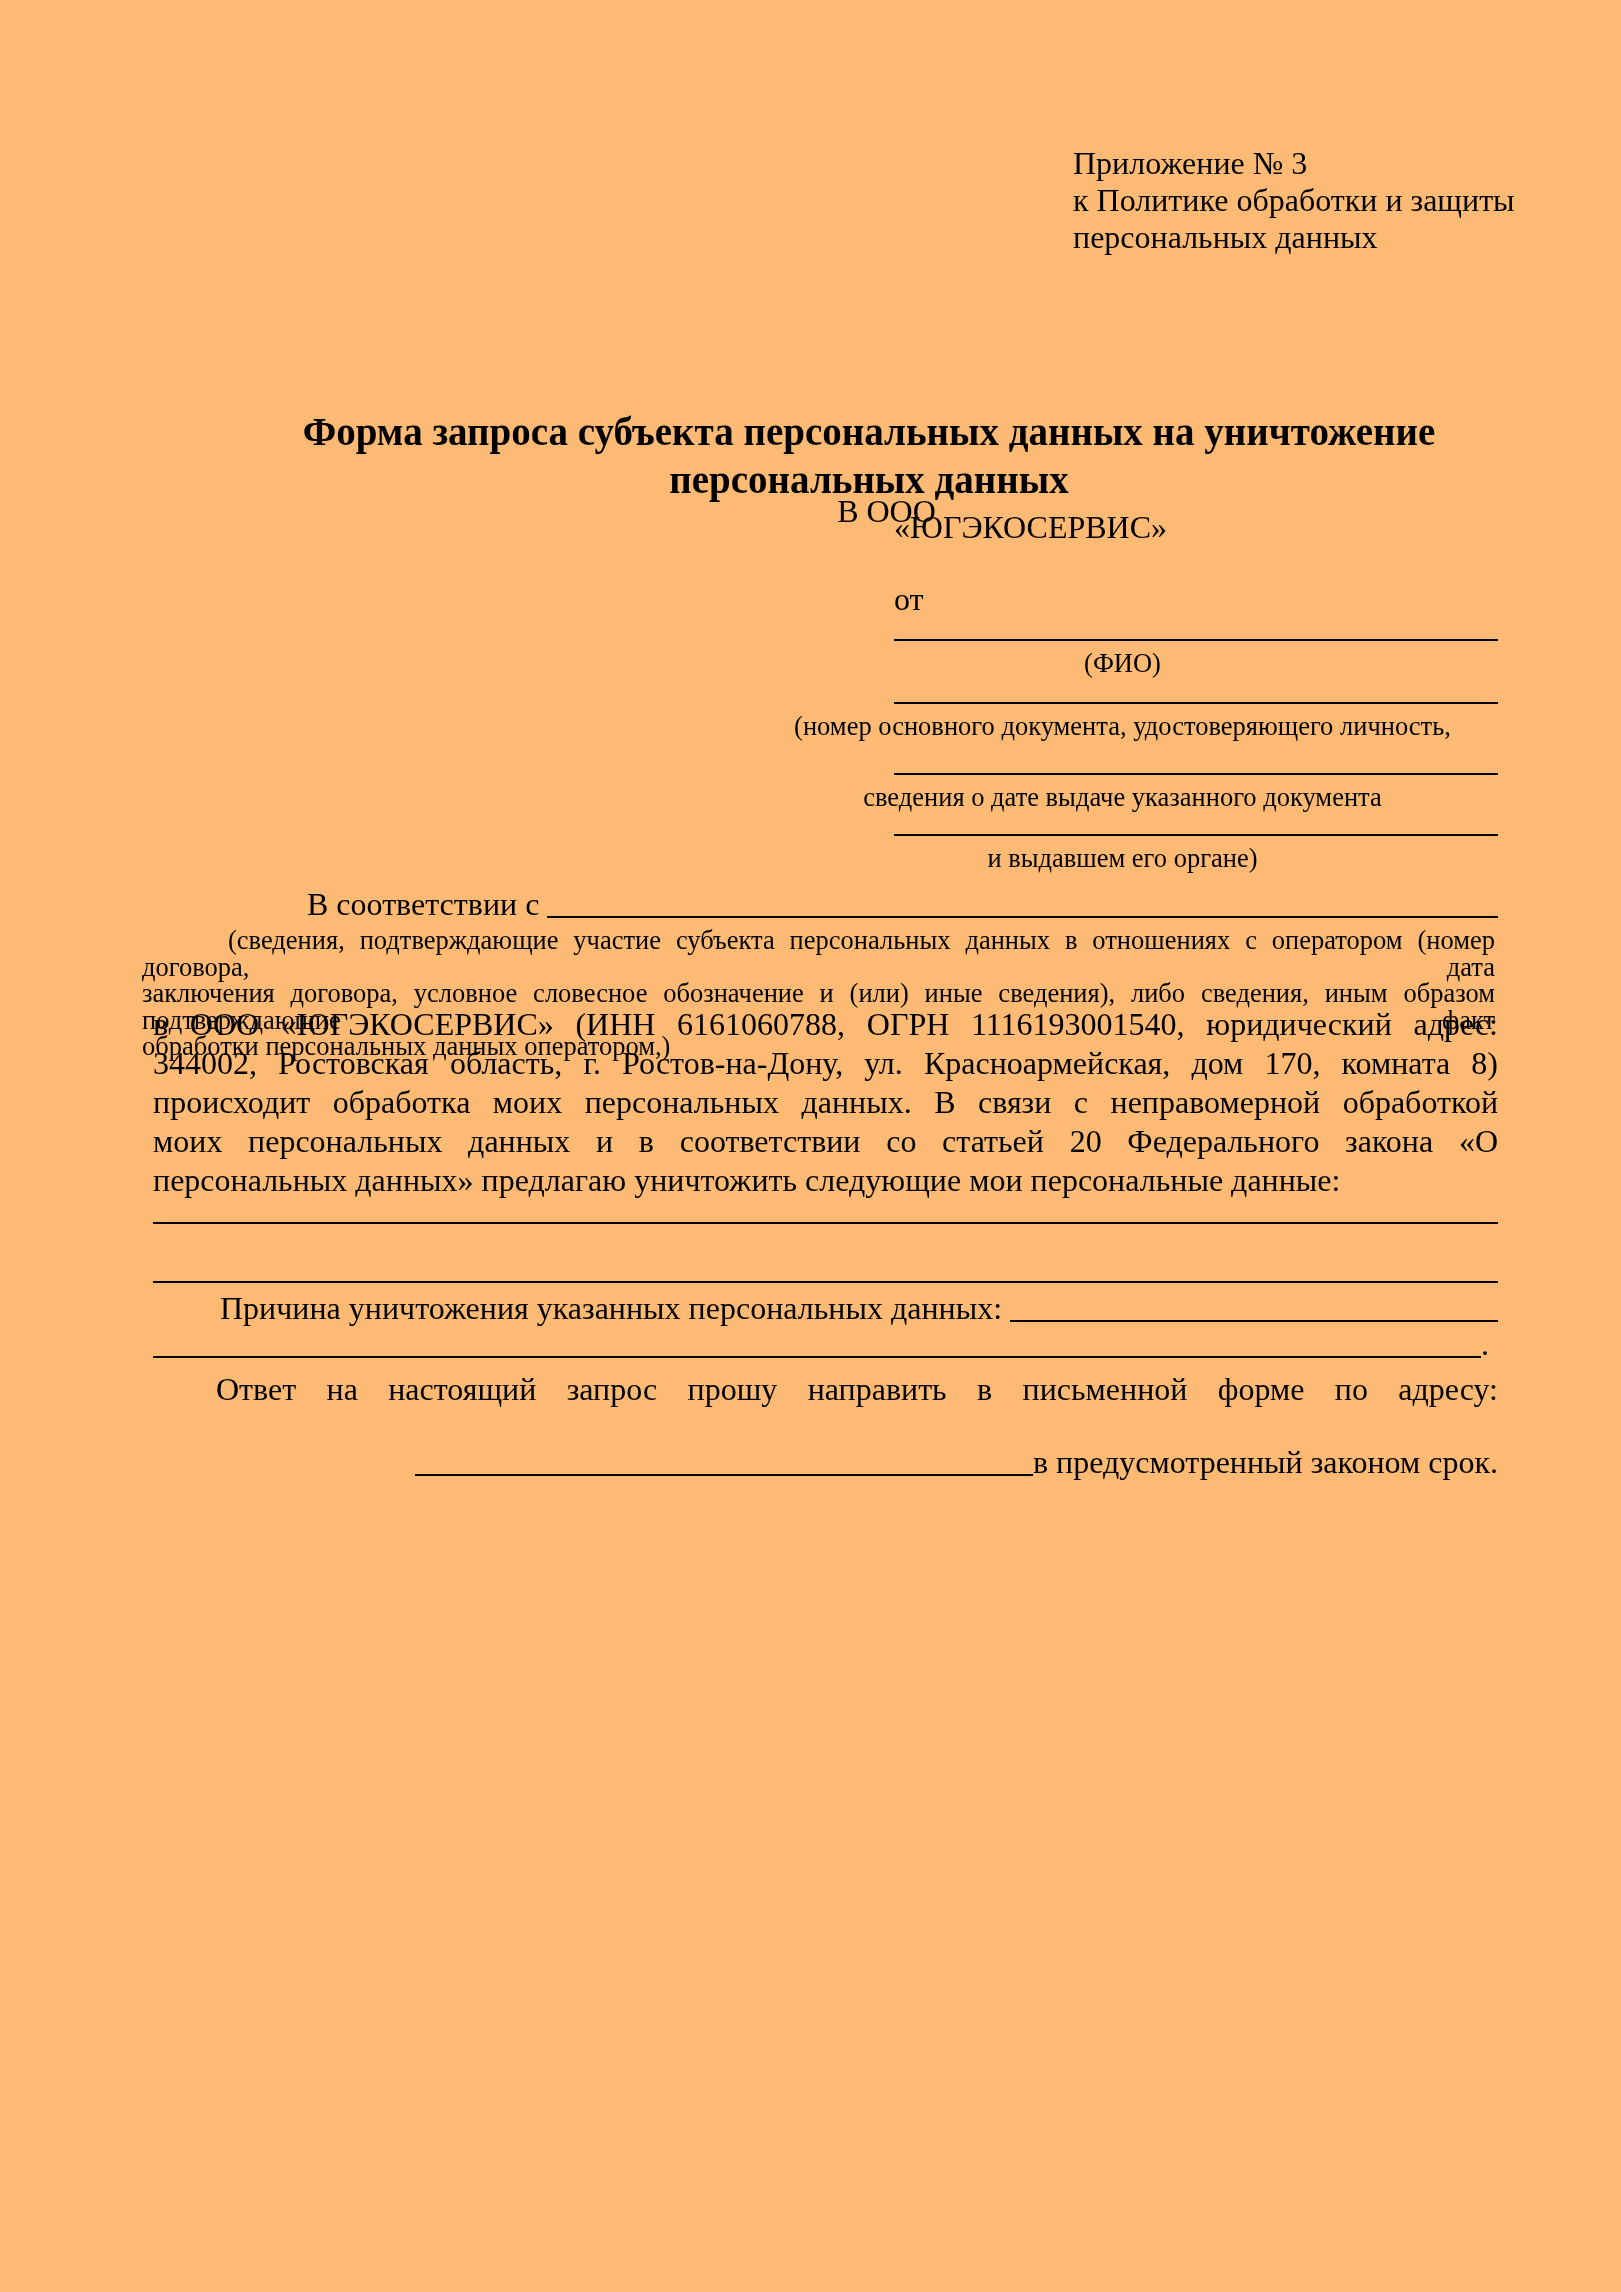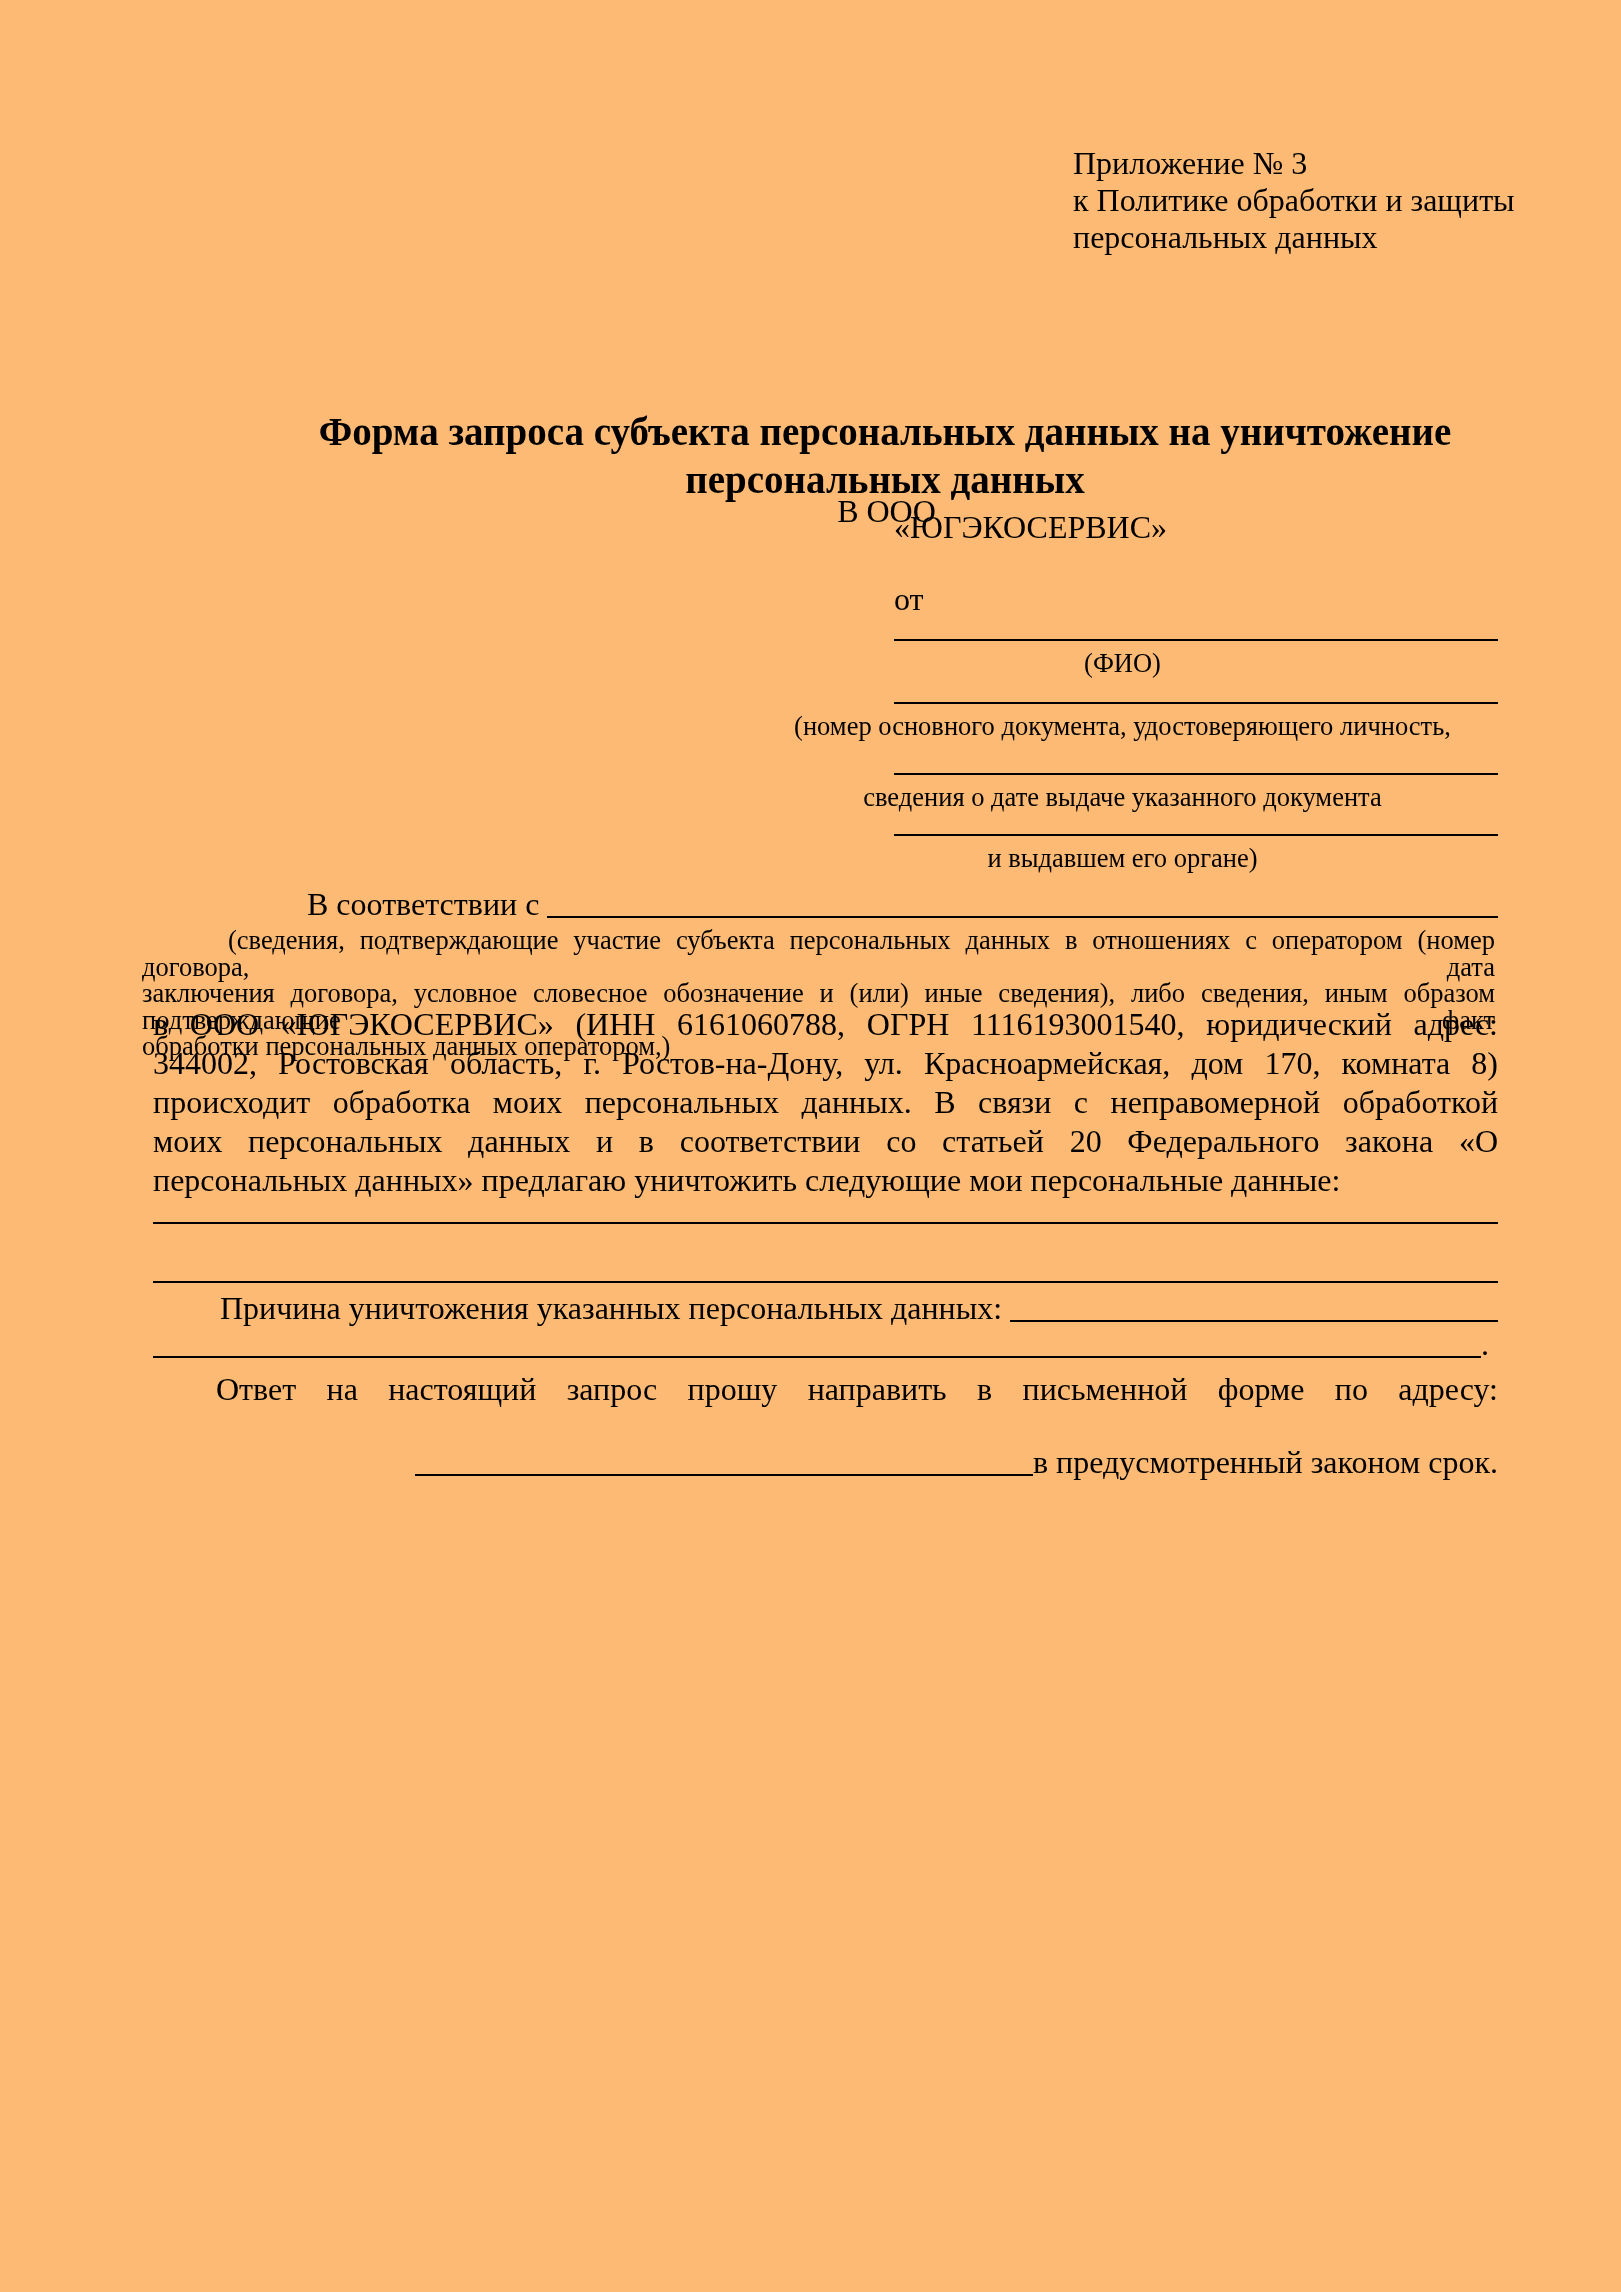--- a/index.html
+++ b/index.html
@@ -35,21 +35,21 @@
 <body>
 
 <div class="page">
 
   <div class="abs t33" style="left:1073px; top:145px; line-height:37px;">
     <div>Приложение № 3</div>
     <div>к Политике обработки и защиты</div>
     <div>персональных данных</div>
   </div>
 
-  <div class="abs title" style="left:248px; top:408px; width:1274px;">
+  <div class="abs title" style="left:232px; top:408px; width:1274px;">
     <div>Форма запроса субъекта персональных данных на уничтожение</div>
     <div>персональных данных</div>
   </div>
 
   <div class="abs t33 center" style="left:232px; top:492px; width:1309px;">В ООО</div>
 
   <div class="abs t33" style="left:894px; top:508px;font-family:Liberation Serif, serif;">«ЮГЭКОСЕРВИС»</div>
 
   <div class="abs t33" style="left:894px; top:580px;">от</div>
 

